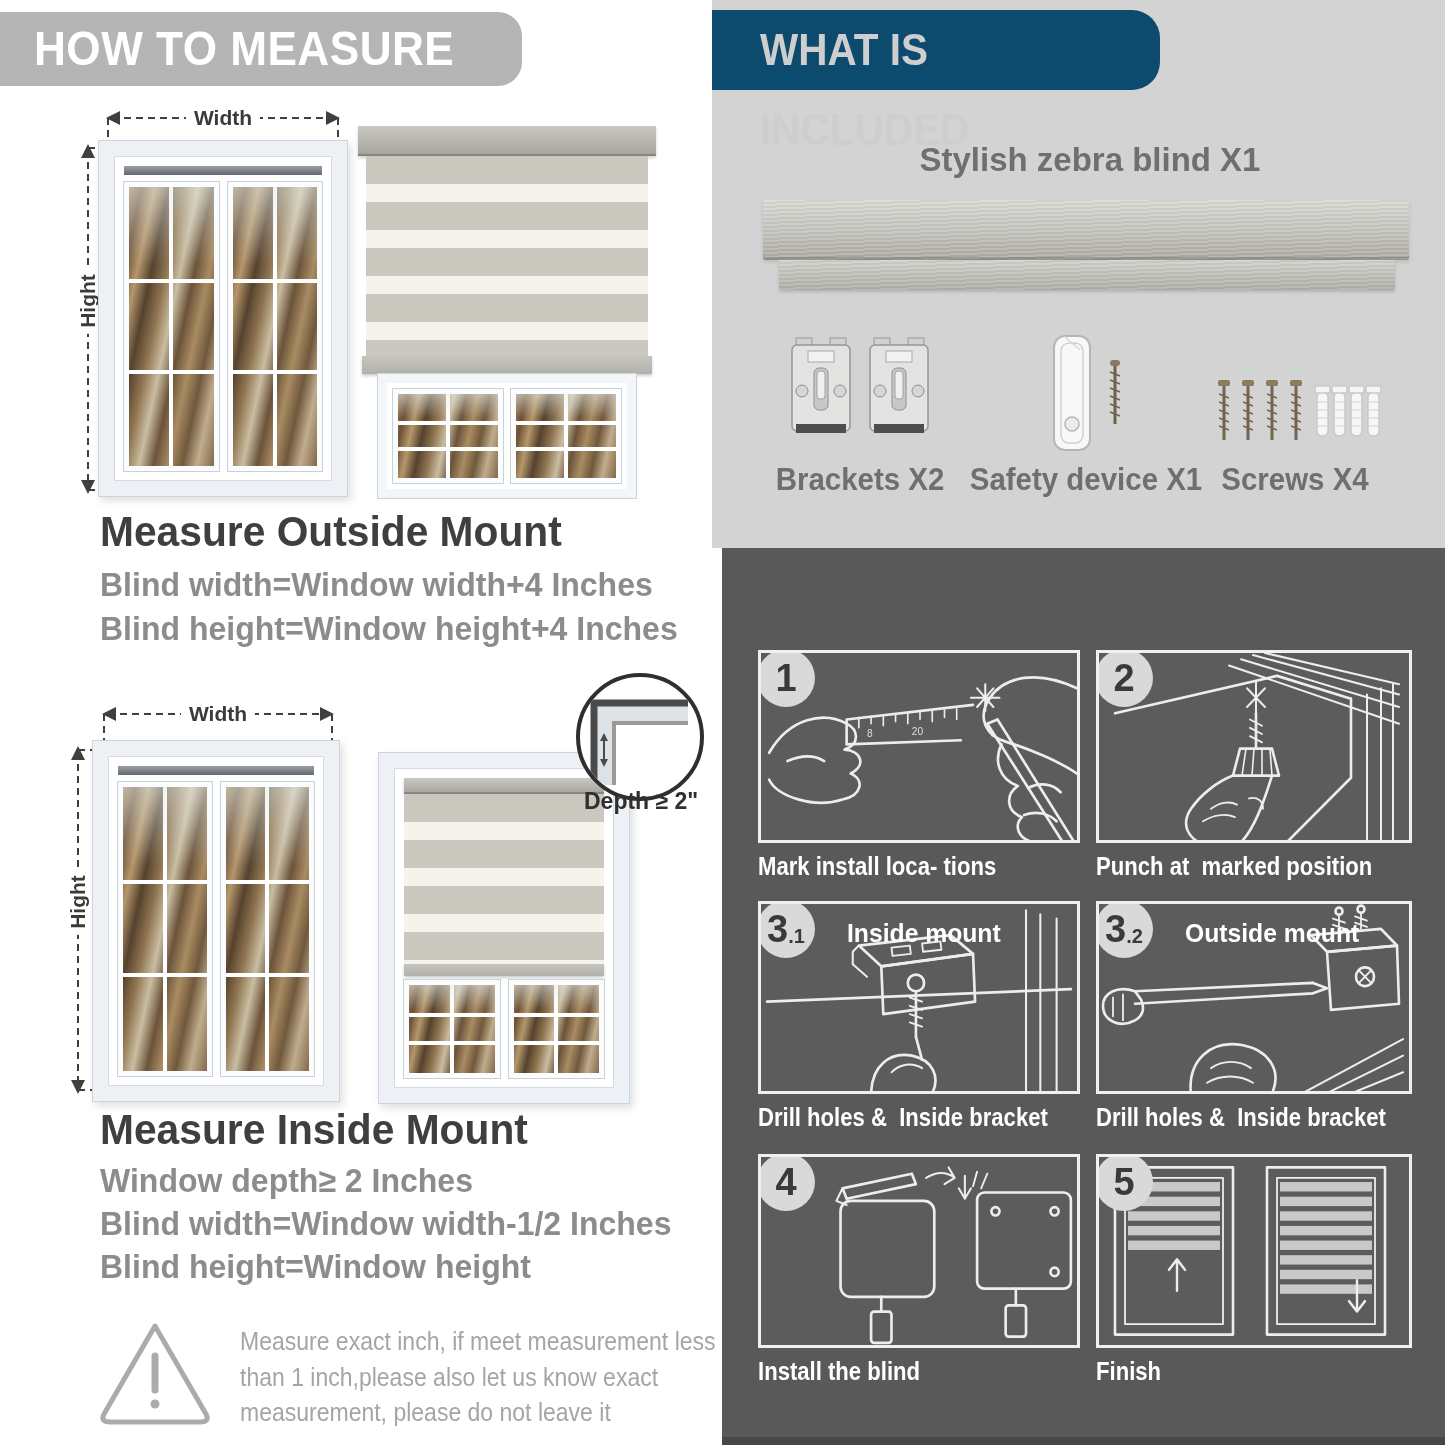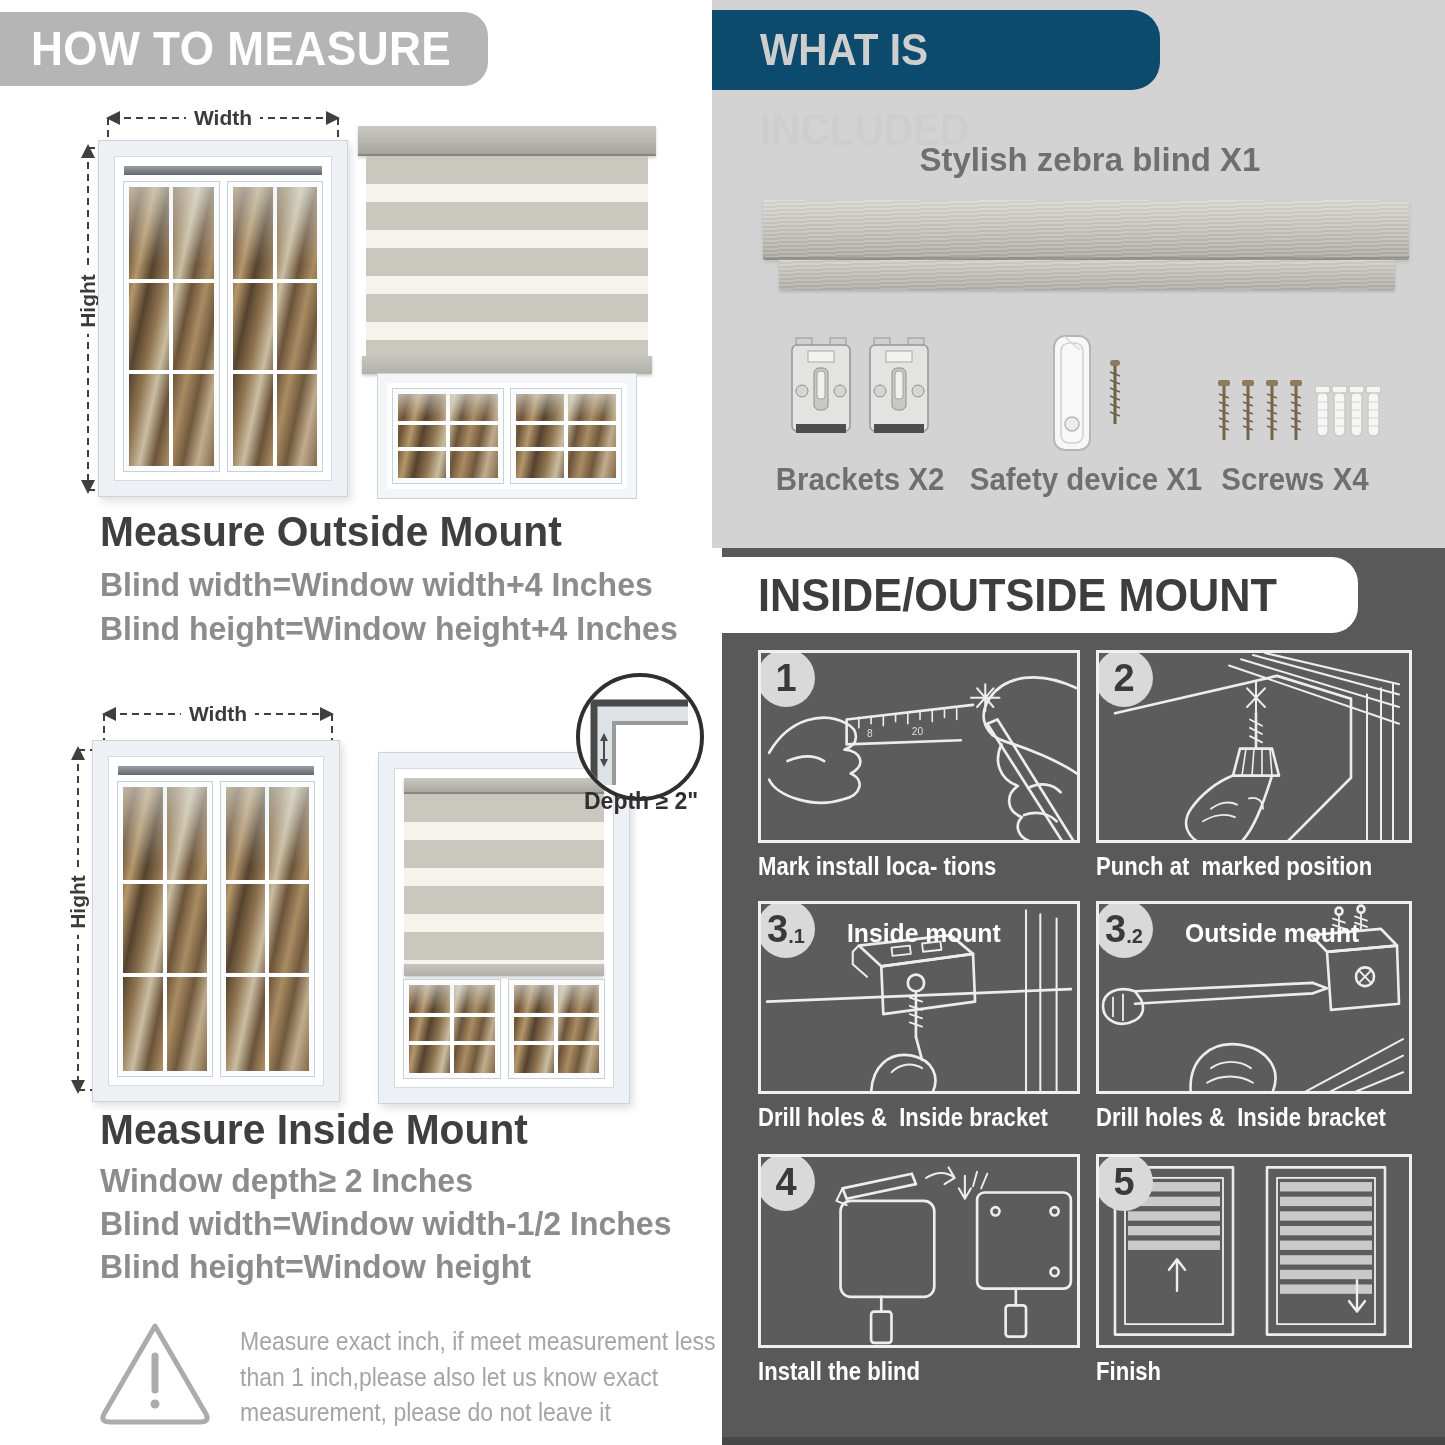--- a/index.html
+++ b/index.html
@@ -2,21 +2,21 @@
 <html><head>
 <meta charset="utf-8">
 <style>
   html,body{margin:0;padding:0;background:#fff;}
   body{font-family:"Liberation Sans",sans-serif;}
   .page{position:relative;width:1445px;height:1445px;background:#ffffff;overflow:hidden;}
   .abs{position:absolute;}
 
   
   .banner-left{background:#b5b5b5;border-radius:0 24px 24px 0;color:#fff;
-    font-weight:bold;font-size:48px;line-height:74px;letter-spacing:.5px;text-align:right;}
+    font-weight:bold;font-size:48px;line-height:74px;padding-left:34px;letter-spacing:.5px;}
   .banner-left span{display:inline-block;transform:scaleX(.92);transform-origin:left center;}
   .banner-included{background:#0c4a6e;border-radius:0 28px 28px 0;color:#cecece;
     font-weight:bold;font-size:44px;line-height:80px;padding-left:48px;}
   .banner-included span{display:inline-block;transform:scaleX(.92);transform-origin:left center;}
   .banner-mount{background:#ffffff;border-radius:0 26px 26px 0;color:#3d3d3d;
     font-weight:bold;font-size:46px;line-height:76px;padding-left:36px;}
   .banner-mount span{display:inline-block;transform:scaleX(.94);transform-origin:left center;}
 
   
   .h-measure{font-size:42px;font-weight:bold;color:#3f3f3f;transform:scaleX(.97);transform-origin:left top;white-space:nowrap;}
@@ -292,23 +292,20 @@
     </g>
   </svg>
 
   <div class="abs item-label" style="left:760px;top:462px;width:200px;">Brackets X2</div>
   <div class="abs item-label" style="left:956px;top:462px;width:260px;">Safety device X1</div>
   <div class="abs item-label" style="left:1195px;top:462px;width:200px;">Screws X4</div>
 
   <div class="abs rb-bg" style="left:722px;top:548px;width:723px;height:897px;"></div>
   <div class="abs" style="left:722px;top:1437px;width:723px;height:8px;background:#474747;"></div>
 
-  <div class="abs banner-mount" style="left:722px;top:557px;width:600px;height:76px;">
-    <span>INSIDE/OUTSIDE MOUNT</span>
-  </div>
 
   <div class="abs panel" style="left:758px;top:650px;width:316px;height:187px;">
     <svg class="art" viewBox="0 0 310 180" preserveAspectRatio="none">
       <path d="M8,96 C28,62 62,56 84,68 C96,74 97,88 82,93 C98,94 104,108 88,116 C102,122 99,137 80,141 C52,150 16,138 8,122"></path>
       <path d="M26,104 C40,98 52,98 62,104"></path>
       <path d="M84,64 L208,50 M84,88 L196,84 M84,64 L84,88"></path>
       <path d="M96,62 L96,72 M108,61 L108,68 M120,60 L120,70 M132,59 L132,66 M144,58 L144,68 M156,57 L156,64 M168,56 L168,66 M180,55 L180,62 M192,54 L192,64" stroke-width="1.6"></path>
       <text x="104" y="81" font-size="10" fill="#dddddd" stroke="none">8</text>
       <text x="148" y="79" font-size="10" fill="#dddddd" stroke="none">20</text>
       <path d="M212,34 L228,52 M228,34 L212,52 M220,30 L220,56 M206,43 L234,43" stroke-width="2"></path>

